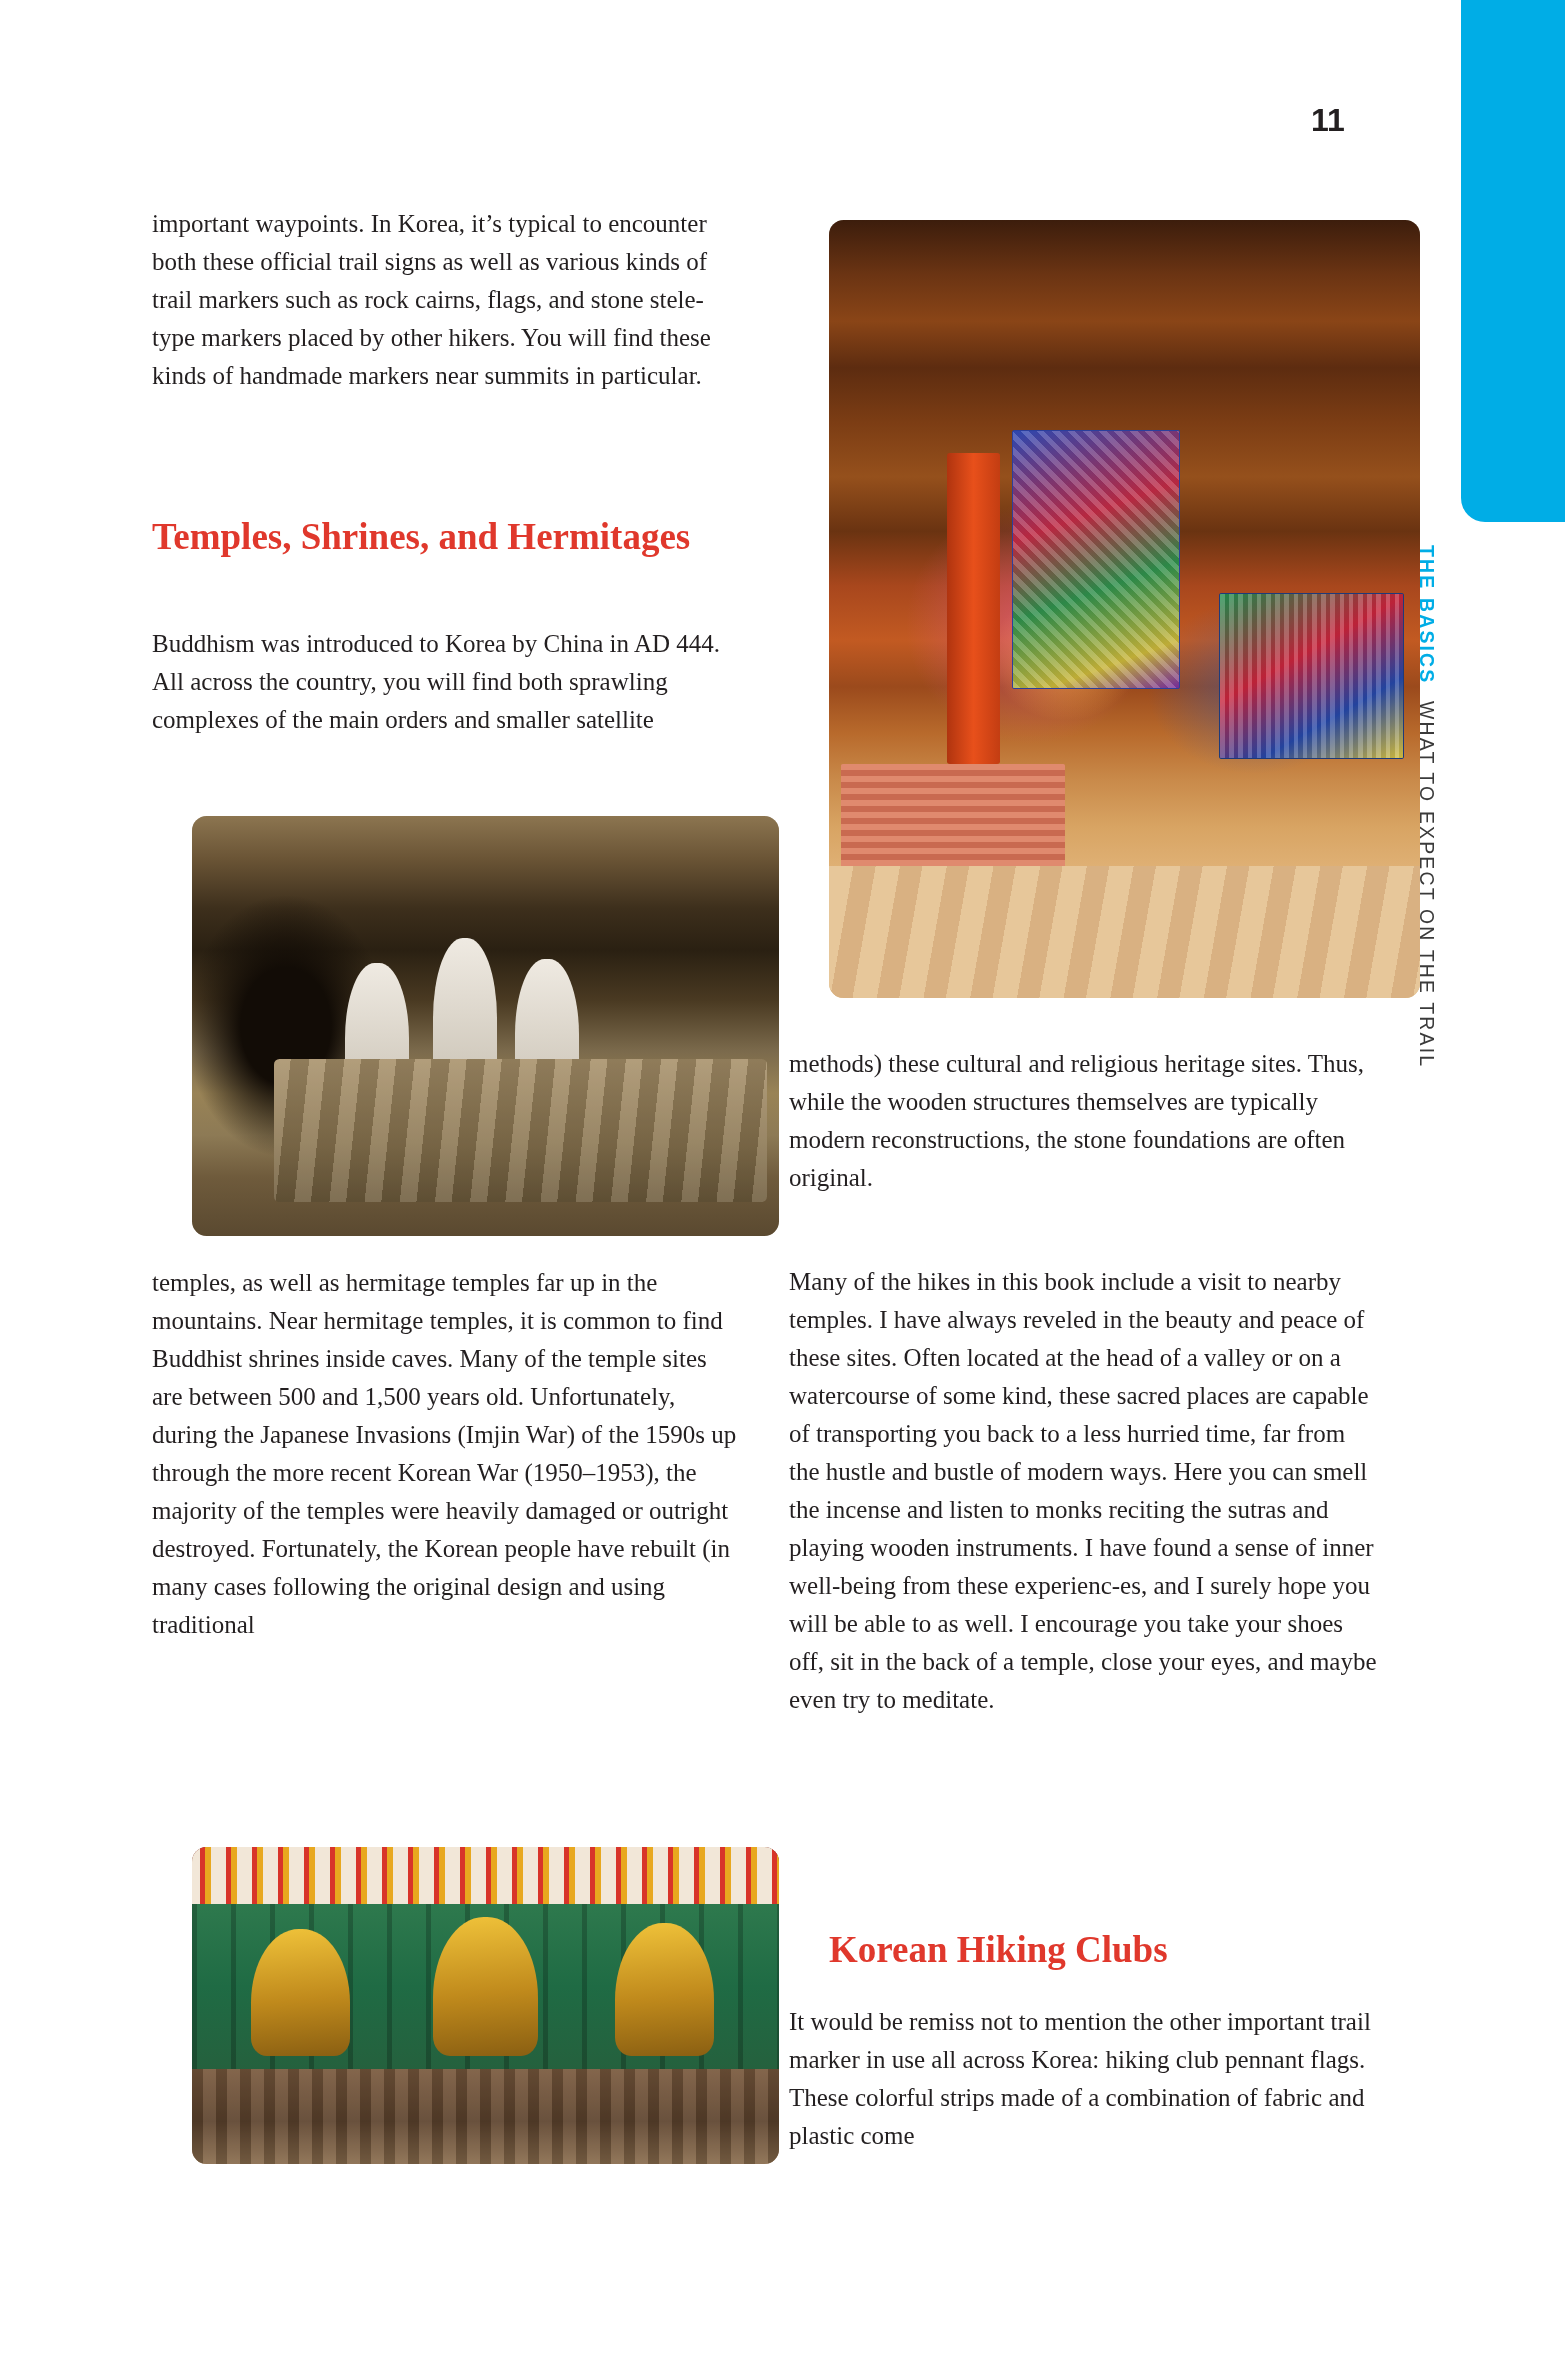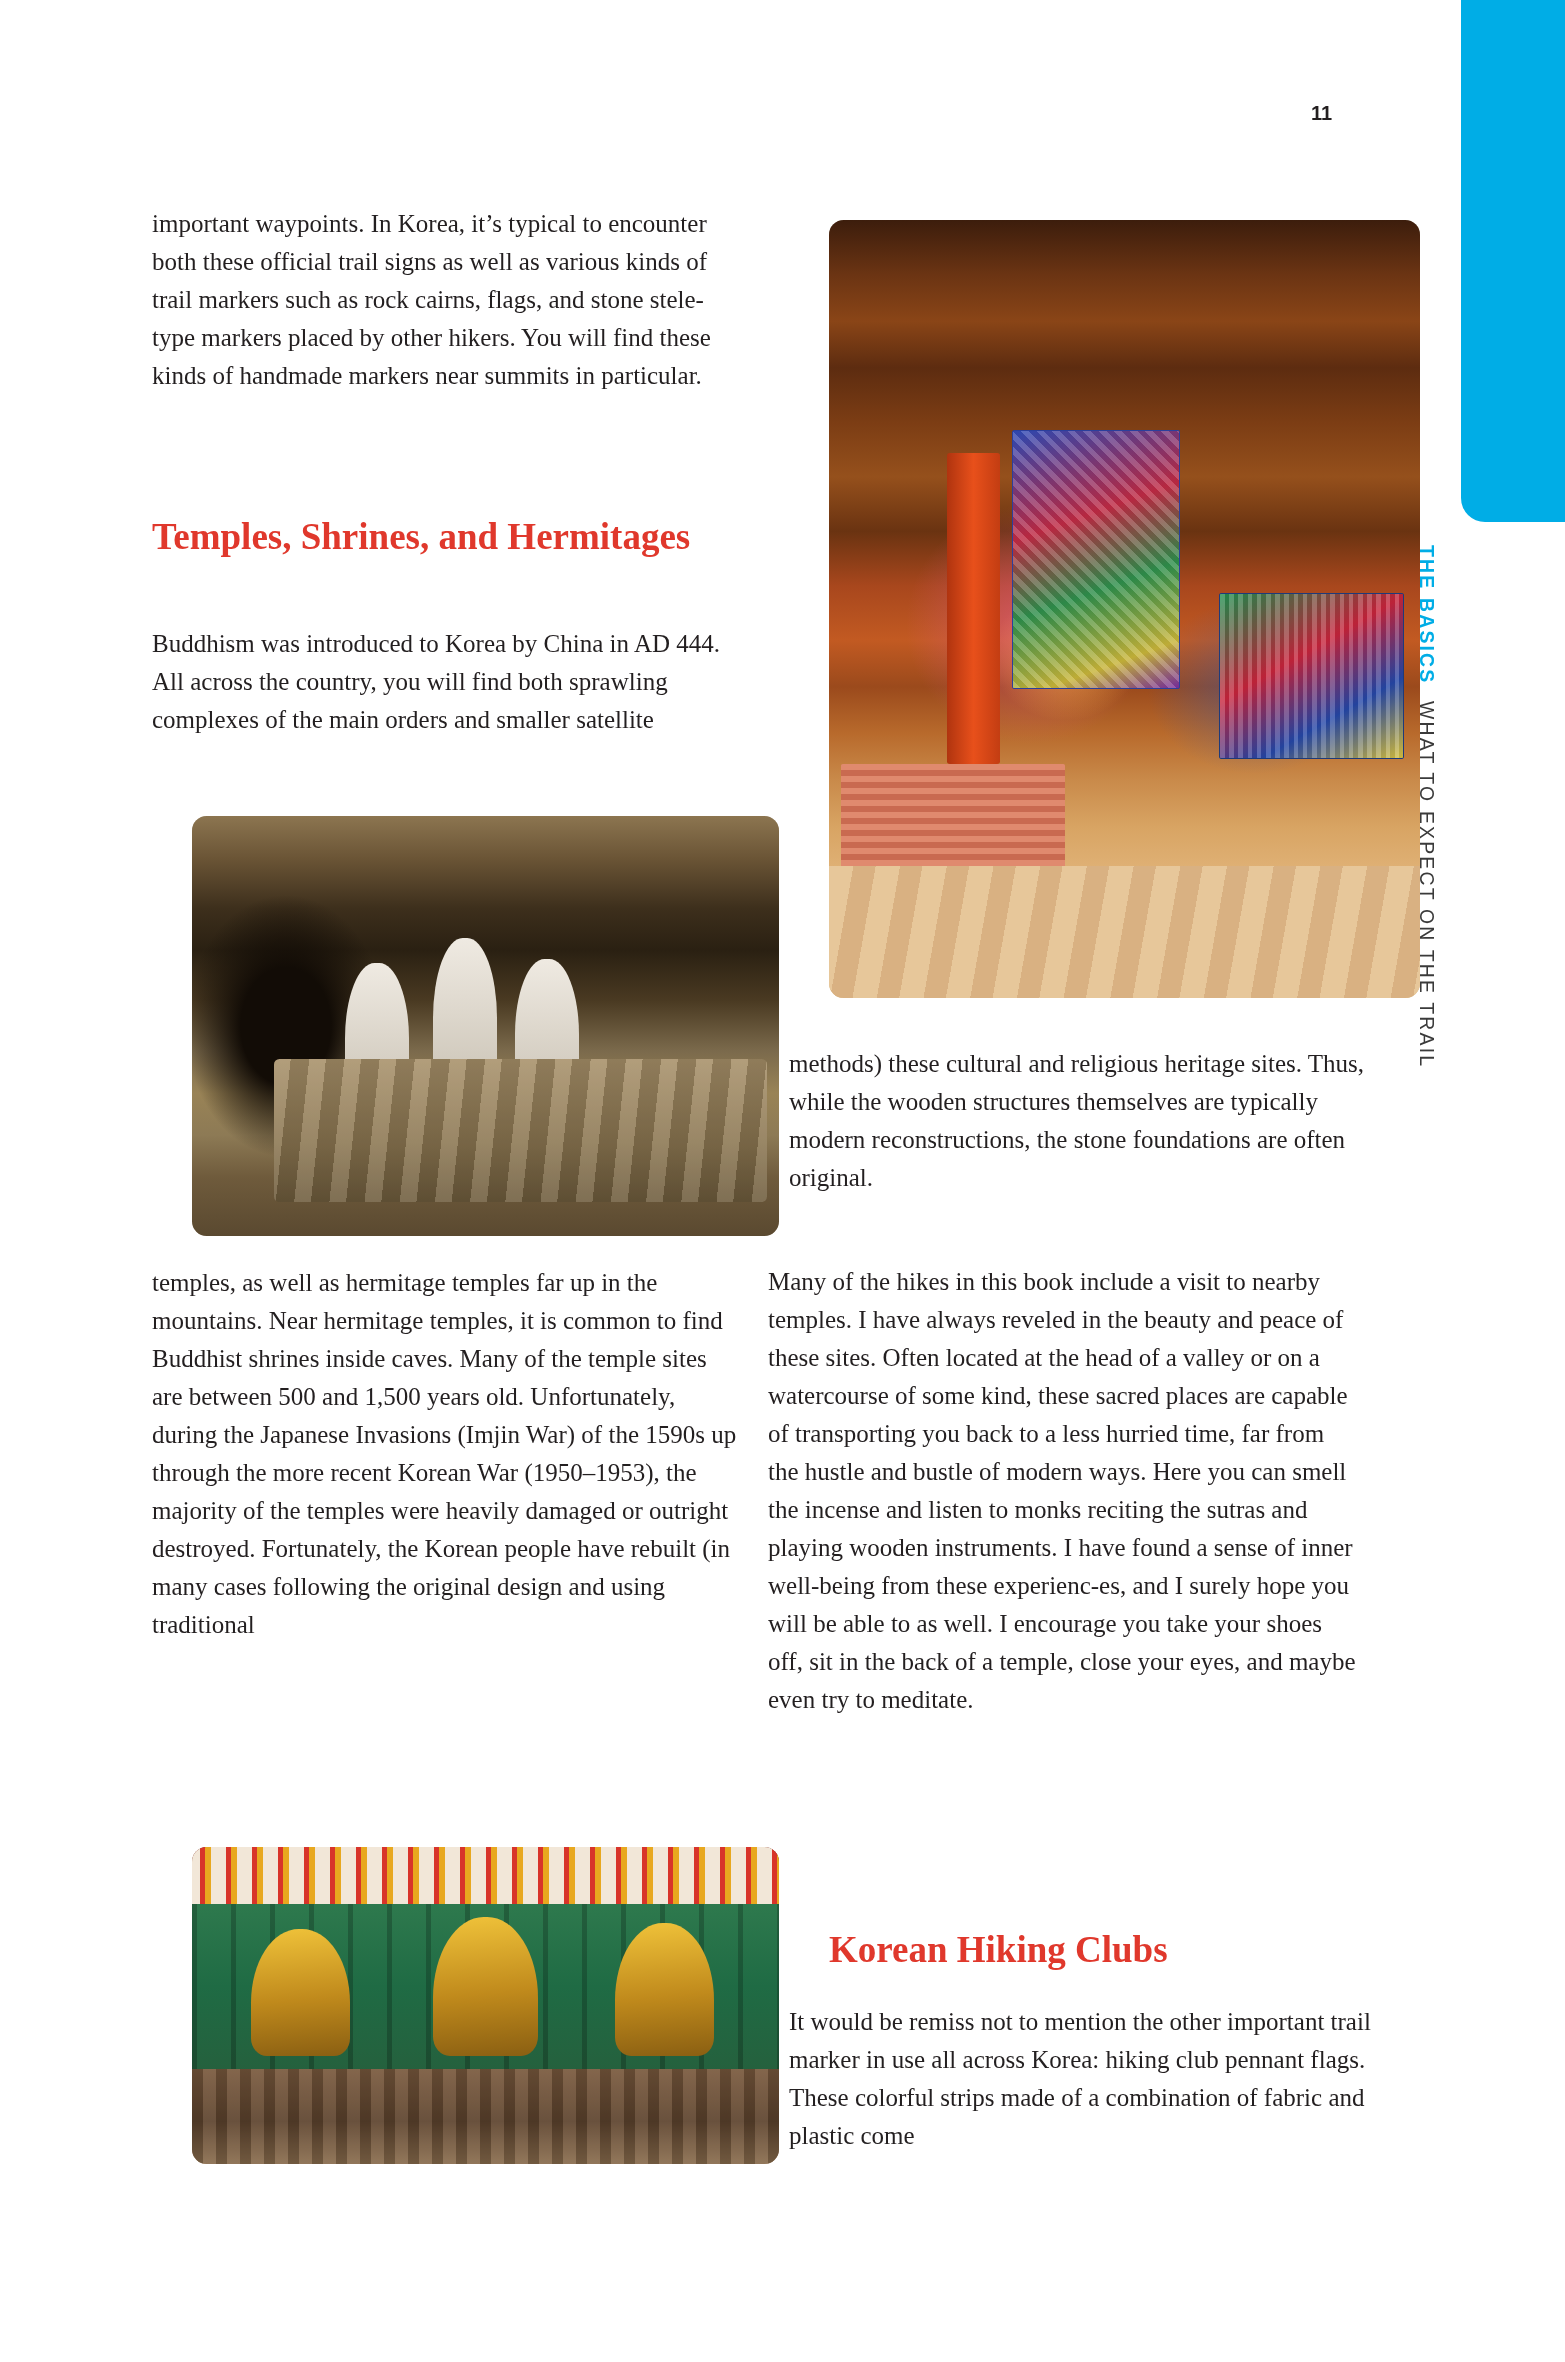--- a/index.html
+++ b/index.html
@@ -18,21 +18,21 @@
 
   
   #page-number {
     position: absolute;
     left: 1311px;
     top: 102px;
     width: 111px;
     text-align: left;
     font-family: "Liberation Sans", sans-serif;
     font-weight: bold;
-    font-size: 20px;
+    font-size: 32px;
     color: #231f20;
     letter-spacing: 0px;
   }
 
   
   #side-tab {
     position: absolute;
     left: 1461px;
     top: 0px;
     width: 104px;
@@ -72,21 +72,21 @@
     position: absolute;
     font-size: 25px;
     line-height: 38px;
   }
   .col p {
     margin: 0;
   }
   #col-left-top  { left: 152px;  top: 205px;  width: 587px; }
   #col-left-mid  { left: 152px;  top: 1264px; width: 587px; }
   #col-right-top { left: 789px;  top: 1045px; width: 591px; }
-  #col-right-mid { left: 768px;  top: 1263px; width: 591px; }
+  #col-right-mid { left: 789px;  top: 1263px; width: 591px; }
   #col-right-bot { left: 789px;  top: 2003px; width: 591px; }
 
   .heading {
     color: #e0382c;
     font-family: "Liberation Serif", serif;
     font-weight: bold;
     font-size: 37px;
     line-height: 35px;
     margin: 0;
   }

